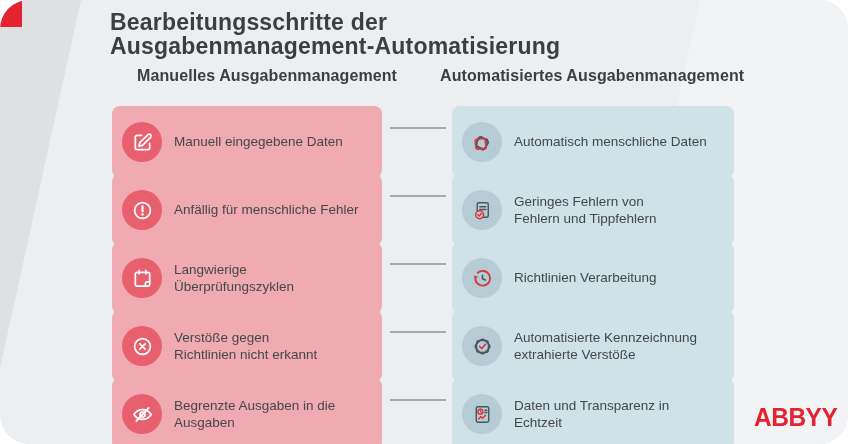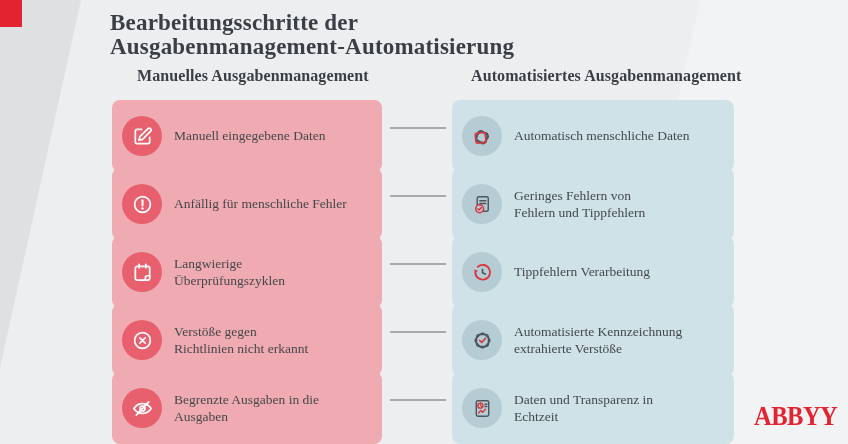--- a/index.html
+++ b/index.html
@@ -1,39 +1,40 @@
 <!DOCTYPE html>
 <html style="--page-bg: #eceef0; --bg-wedge: #dee0e2; --bg-band: #f1f3f5; --manual-box: #f0aab1; --manual-badge: #e8606e; --auto-box: #cfe2e8; --auto-badge: #b6ccd4; --text: #44484d; --heading: #3a3f45; --line: #a4a9ad; --brand-red: #e42330; --icon-gray: #4d565d; --icon-red: #d9363f;"><head>
 <meta charset="utf-8">
 <style>
   html,body{margin:0;padding:0;}
   .canvas{
     position:relative;width:848px;height:444px;overflow:hidden;
     background:var(--page-bg,#eceef0);
-    font-family:Liberation Serif, serif;
+    font-family:Liberation Sans, sans-serif;
+    border-radius:29px;
   }
   .bg-wedge{position:absolute;inset:0;background:var(--bg-wedge,#dee0e2);
     clip-path:polygon(0 0,81px 0,0 368px);}
   .bg-band{position:absolute;inset:0;background:var(--bg-band,#f1f3f5);
     clip-path:polygon(700px 0,848px 0,848px 444px,602px 444px);}
   .corner-accent{position:absolute;left:0;top:0;width:22px;height:27px;
     background:var(--brand-red,#e42330);}
   .title{
     position:absolute;left:110px;top:11px;margin:0;
     font-size:23px;line-height:1.03;font-weight:700;letter-spacing:.2px;
     color:var(--heading,#3a3f45);white-space:pre-line;
   }
   .col-header{
     position:absolute;top:67px;font-size:16px;font-weight:700;
     color:var(--heading,#3a3f45);letter-spacing:.1px;
   }
   .col-header.left{left:110px;margin-left:27px;}
-  .col-header.right{left:471px;}
+  .col-header.right{left:440px;}
   .row{position:absolute;left:0;width:848px;height:56px;}
-  .box{position:absolute;top:0;height:72px;border-radius:8px;display:flex;align-items:center;}
+  .box{position:absolute;top:6px;height:72px;border-radius:8px;display:flex;align-items:center;}
   .box.manual{left:112px;width:270px;background:var(--manual-box,#f0aab1);}
   .box.auto{left:452px;width:282px;background:var(--auto-box,#cfe2e8);}
   .badge{width:40px;height:40px;border-radius:50%;margin-left:10px;flex:0 0 40px;
     display:flex;align-items:center;justify-content:center;}
   .badge-m{background:var(--manual-badge,#e8606e);}
   .badge-a{background:var(--auto-badge,#b6ccd4);}
   .badge svg{width:23px;height:23px;display:block;}
   .box-text{
     margin-left:12px;margin-right:6px;font-size:13.5px;line-height:1.28;
     color:var(--text,#44484d);white-space:pre-line;
@@ -130,21 +131,21 @@
     </div>
     <div class="connector"></div>
     <div class="box auto">
       <span class="badge badge-a">
         <svg viewBox="0 0 24 24">
           <path class="ir" style="stroke-width:1.9" d="M7 6.1a7.7 7.7 0 1 1-2.5 5.6"></path>
           <path class="irf" d="M2.8 8.8l1.7 3.8 3-2.4z"></path>
           <path class="ig" style="stroke-width:1.7" d="M12 8.7v3.5l2.9 1.4"></path>
         </svg>
       </span>
-      <span class="box-text">Tippfehlern Verarbeitung</span>
+      <span class="box-text">Richtlinien Verarbeitung</span>
     </div>
   </div>
 
   <div class="row" style="top:304px">
     <div class="box manual">
       <span class="badge badge-m">
         <svg viewBox="0 0 24 24">
             <circle class="sw" cx="12" cy="12" r="8.2"></circle>
             <path class="sw" d="M9.2 9.2l5.6 5.6M14.8 9.2l-5.6 5.6"></path>
           </svg>

